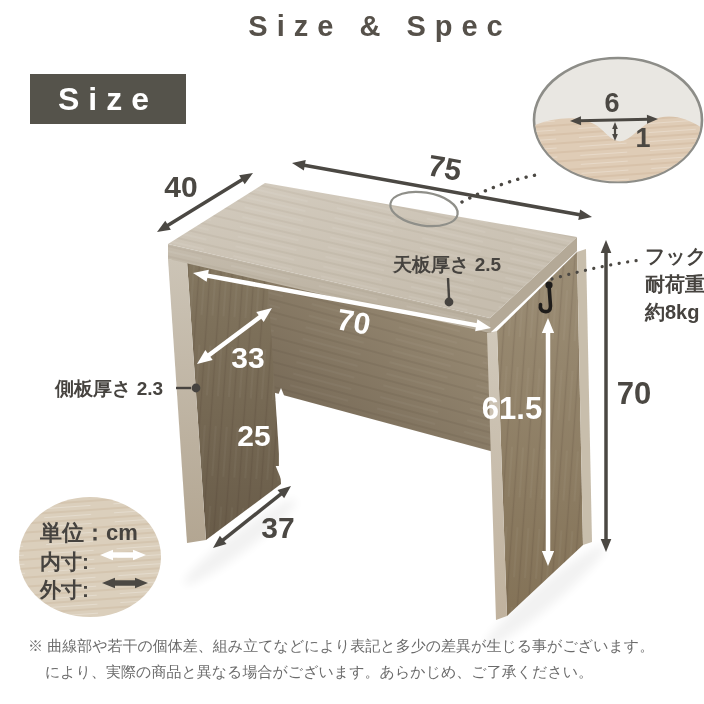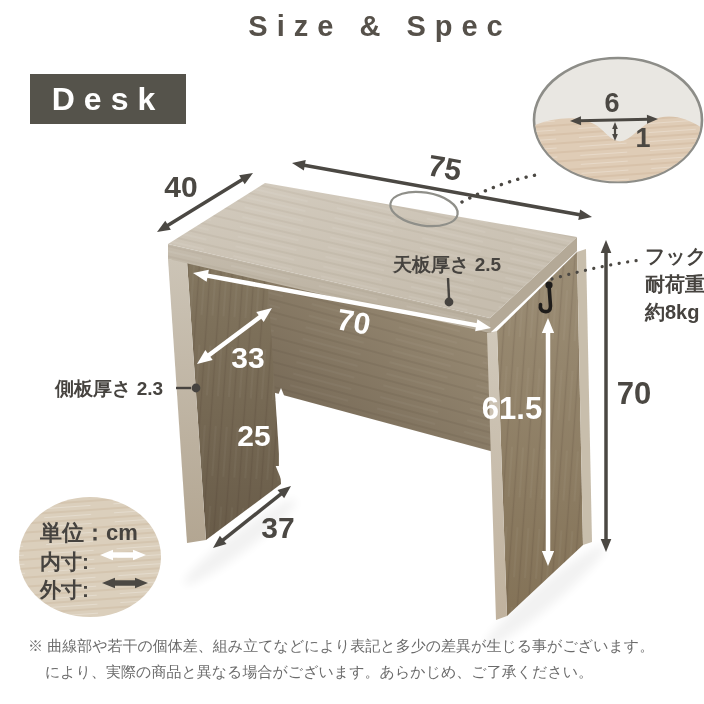--- a/index.html
+++ b/index.html
@@ -21,21 +21,21 @@
   .notes{position:absolute;left:28px;top:633px;width:664px;color:#6b6b6b;
          font-size:15px;line-height:26px;}
   .notes .cont{padding-left:17px;}
 </style>
 </head>
 <body>
 
 <div id="stage">
 
   <div class="title">Size &amp; Spec</div>
-  <div class="badge">Desk</div>
+  <div class="badge">Size</div>
 
   <svg width="704" height="704" viewBox="0 0 704 704">
     <defs>
       <linearGradient id="gTop" x1="0" y1="0" x2="0.3" y2="1">
         <stop offset="0" stop-color="#d3cbbe"></stop>
           <stop offset="1" stop-color="#c6bdae"></stop>
       </linearGradient>
       <linearGradient id="gFront" x1="0" y1="0" x2="0" y2="1">
         <stop offset="0" stop-color="#c4bbac"></stop>
           <stop offset="1" stop-color="#b9af9e"></stop>

